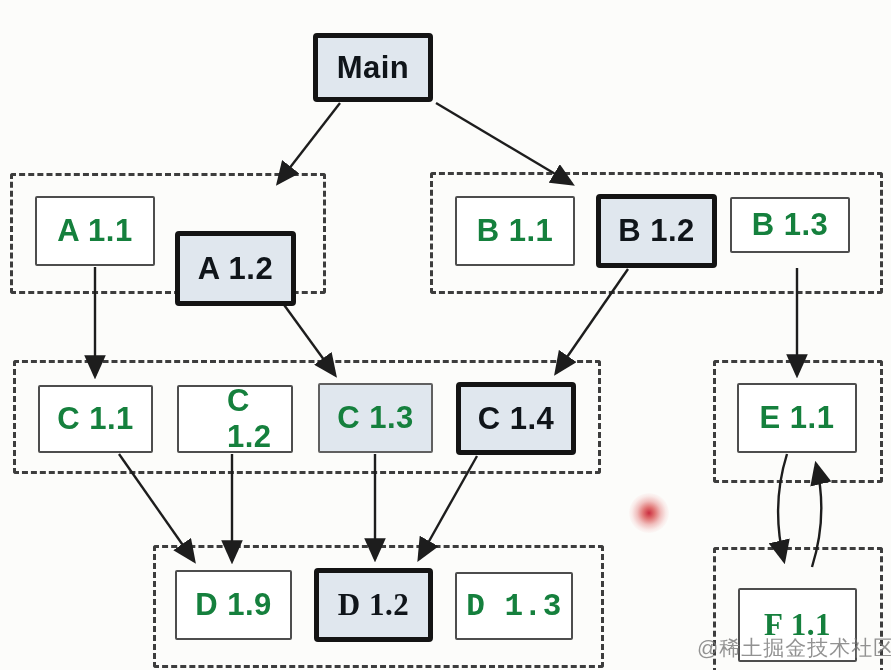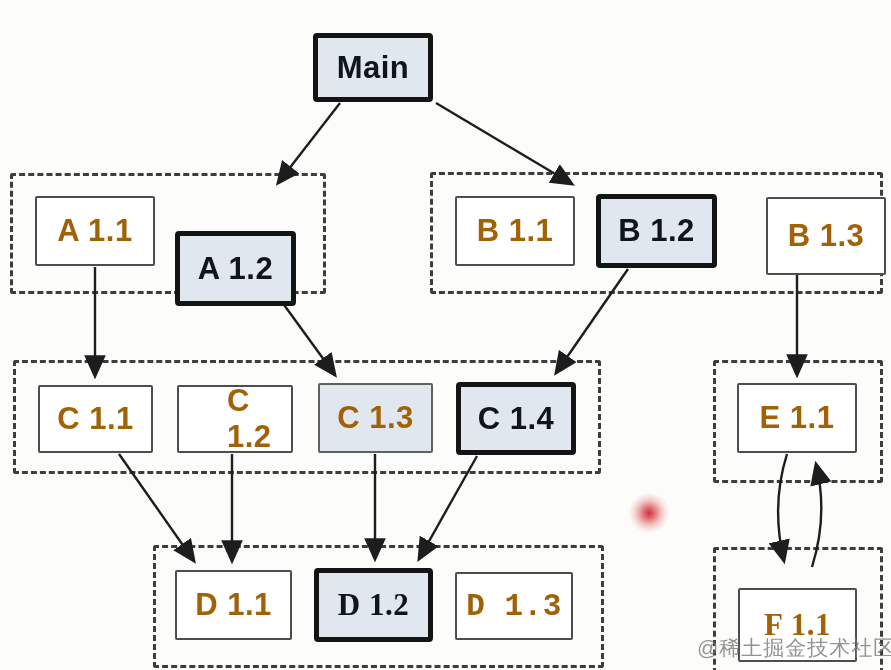--- a/index.html
+++ b/index.html
@@ -22,21 +22,21 @@
   }
   .node{
     position:absolute;
     box-sizing:border-box;
     display:flex;align-items:center;justify-content:center;
     background:#ffffff;
     border:2.5px solid #4d4d4d;
     border-radius:2px;
     font-size:31px;
     font-weight:700;
-    color:#a16207;
+    color:#15803d;
     letter-spacing:0.5px;
     z-index:3;
   }
   .node.hl{
     background:#e0e7ee;
     border:5px solid #141414;
     border-radius:4px;
     color:#10151a;
   }
   .node.soft{
@@ -113,21 +113,21 @@
     </div>
 
   <div class="node" style="left:455px;top:196px;width:120px;height:70px;">
       <span>B 1.1</span>
     </div>
 
   <div class="node hl" style="left:596px;top:194px;width:121px;height:74px;">
       <span>B 1.2</span>
     </div>
 
-  <div class="node" style="left:766px;top:197px;width:120px;height:78px;">
+  <div class="node" style="left:730px;top:197px;width:120px;height:56px;">
       <span>B 1.3</span>
     </div>
 
   <div class="node" style="left:38px;top:385px;width:115px;height:68px;">
       <span>C 1.1</span>
     </div>
 
   <div class="node" style="left:177px;top:385px;width:116px;height:68px;padding-left:48px;">
       <span>C 1.2</span>
     </div>
@@ -138,21 +138,21 @@
 
   <div class="node hl" style="left:456px;top:382px;width:120px;height:73px;">
       <span>C 1.4</span>
     </div>
 
   <div class="node" style="left:737px;top:383px;width:120px;height:70px;">
       <span>E 1.1</span>
     </div>
 
   <div class="node" style="left:175px;top:570px;width:117px;height:70px;">
-      <span>D 1.1</span>
+      <span>D 1.9</span>
     </div>
 
   <div class="node hl" style="left:314px;top:568px;width:119px;height:74px;font-family:Liberation Serif, serif;">
       <span>D 1.2</span>
     </div>
 
   <div class="node" style="left:455px;top:572px;width:118px;height:68px;font-family:Liberation Mono, monospace;">
       <span>D 1.3</span>
     </div>
 

